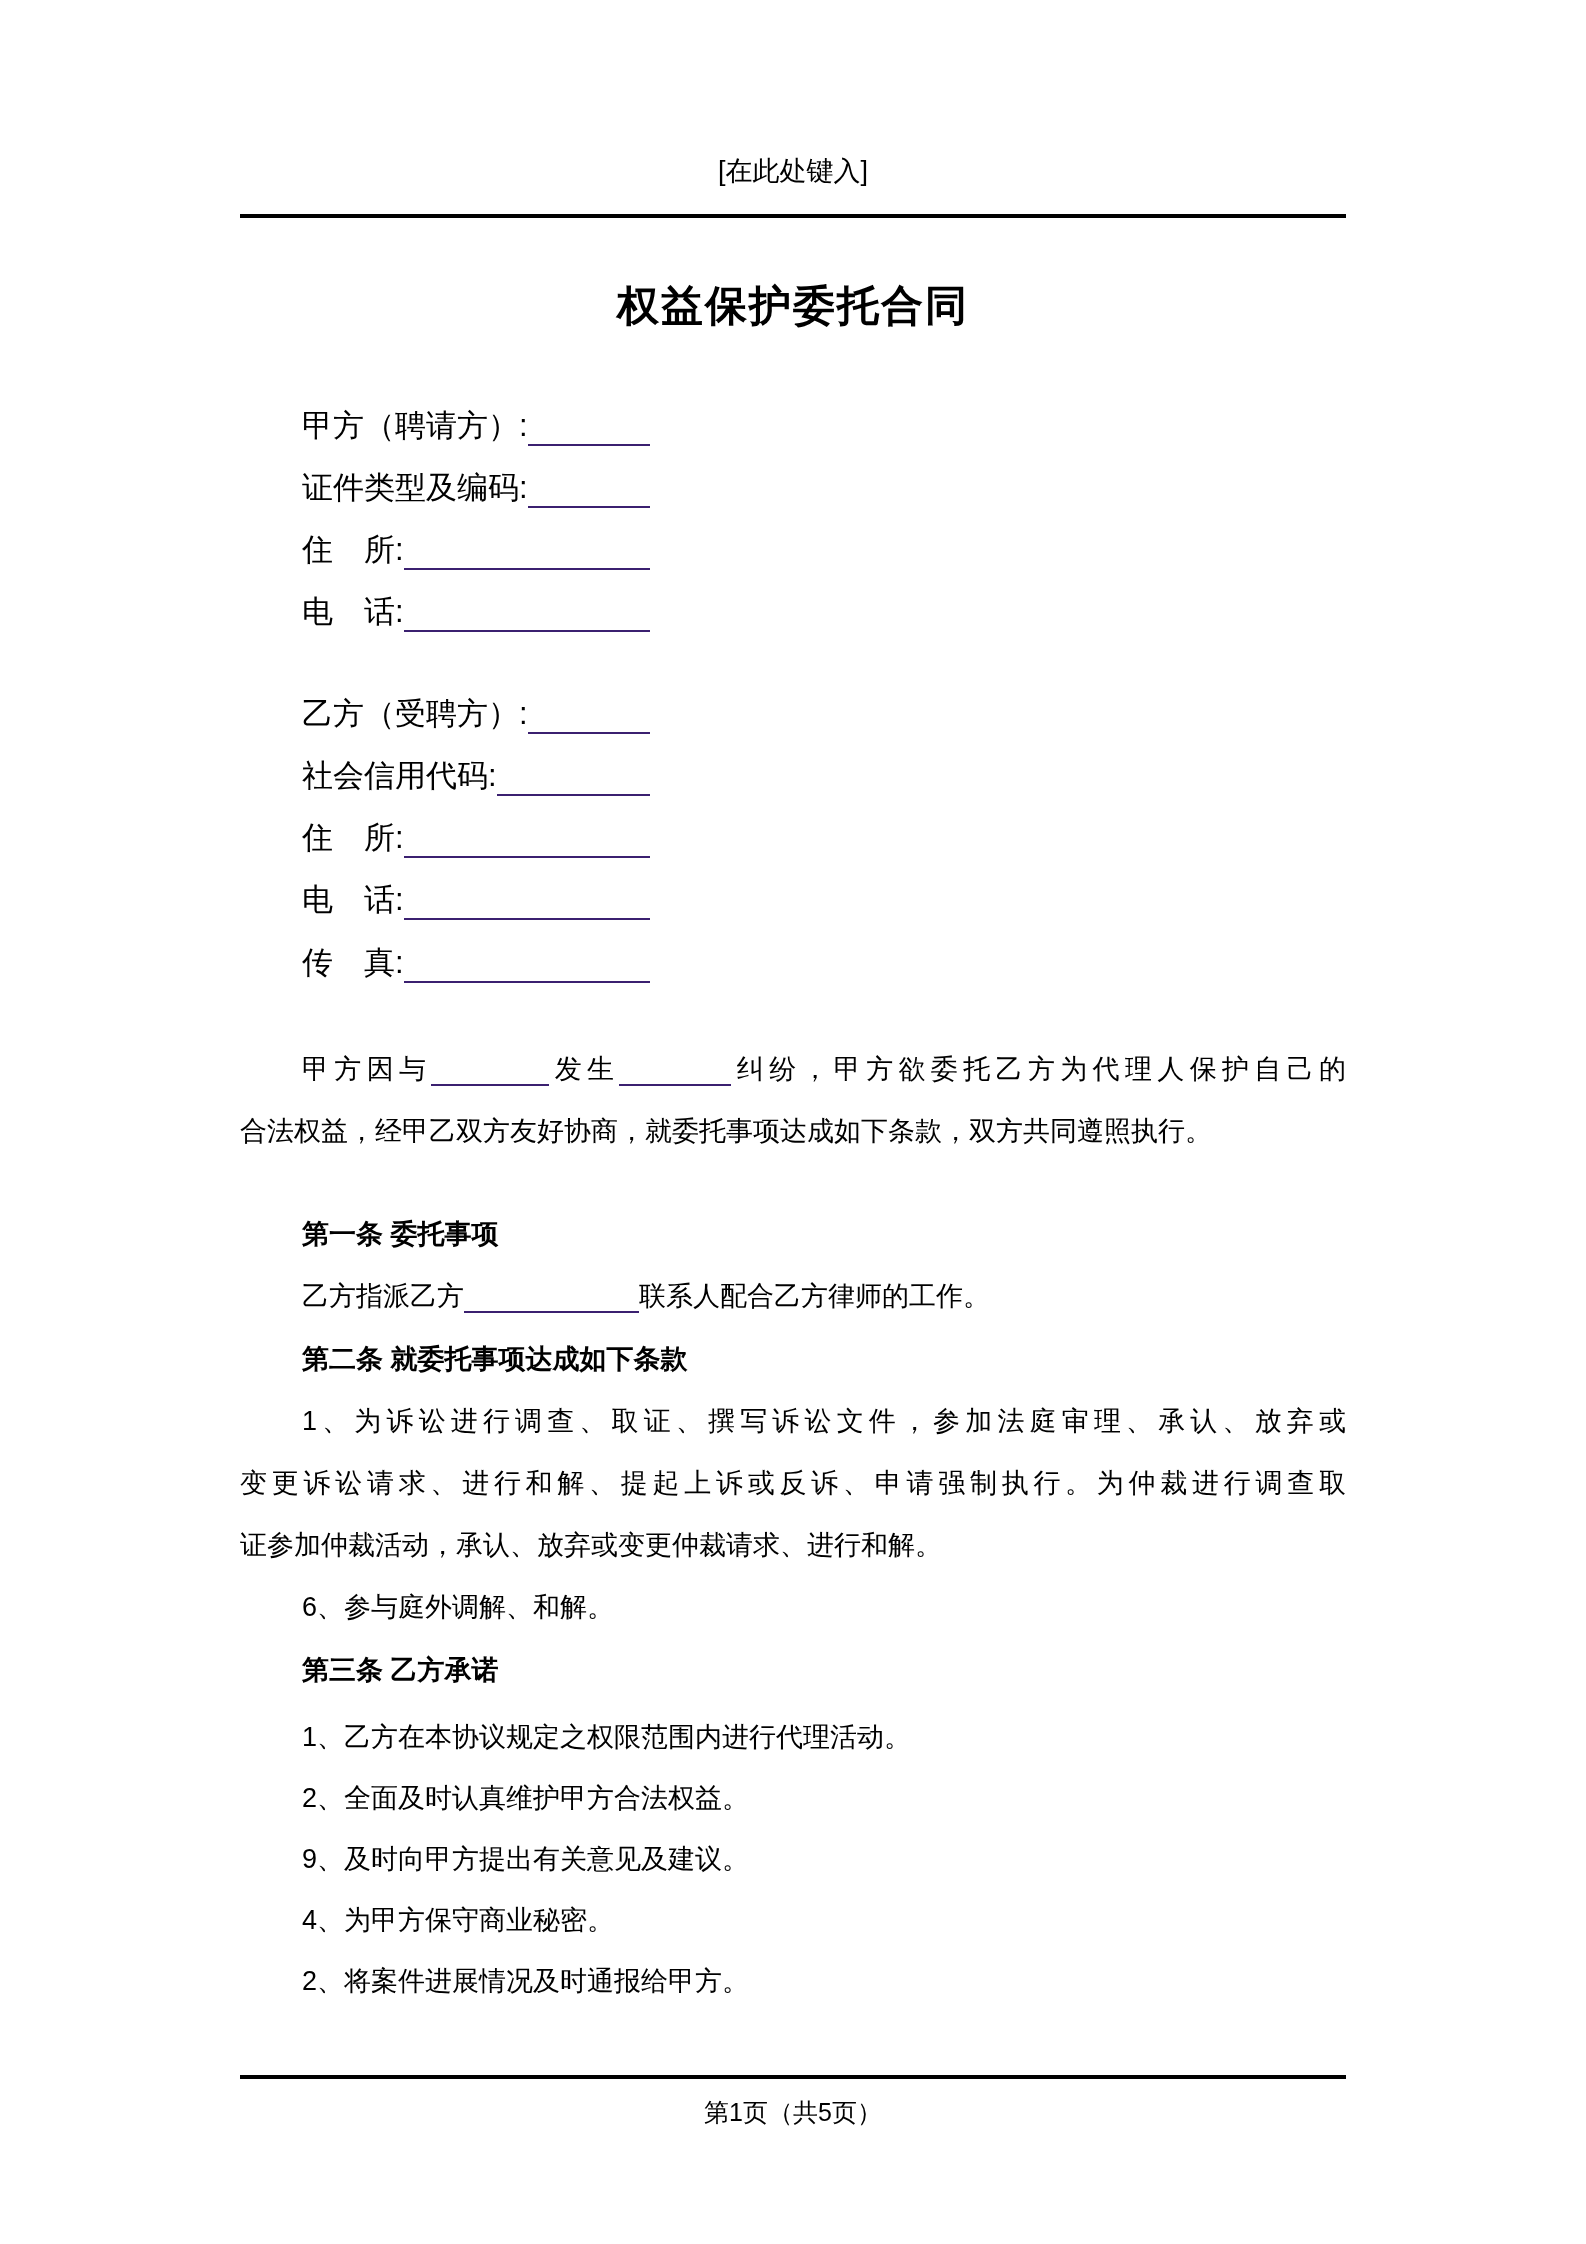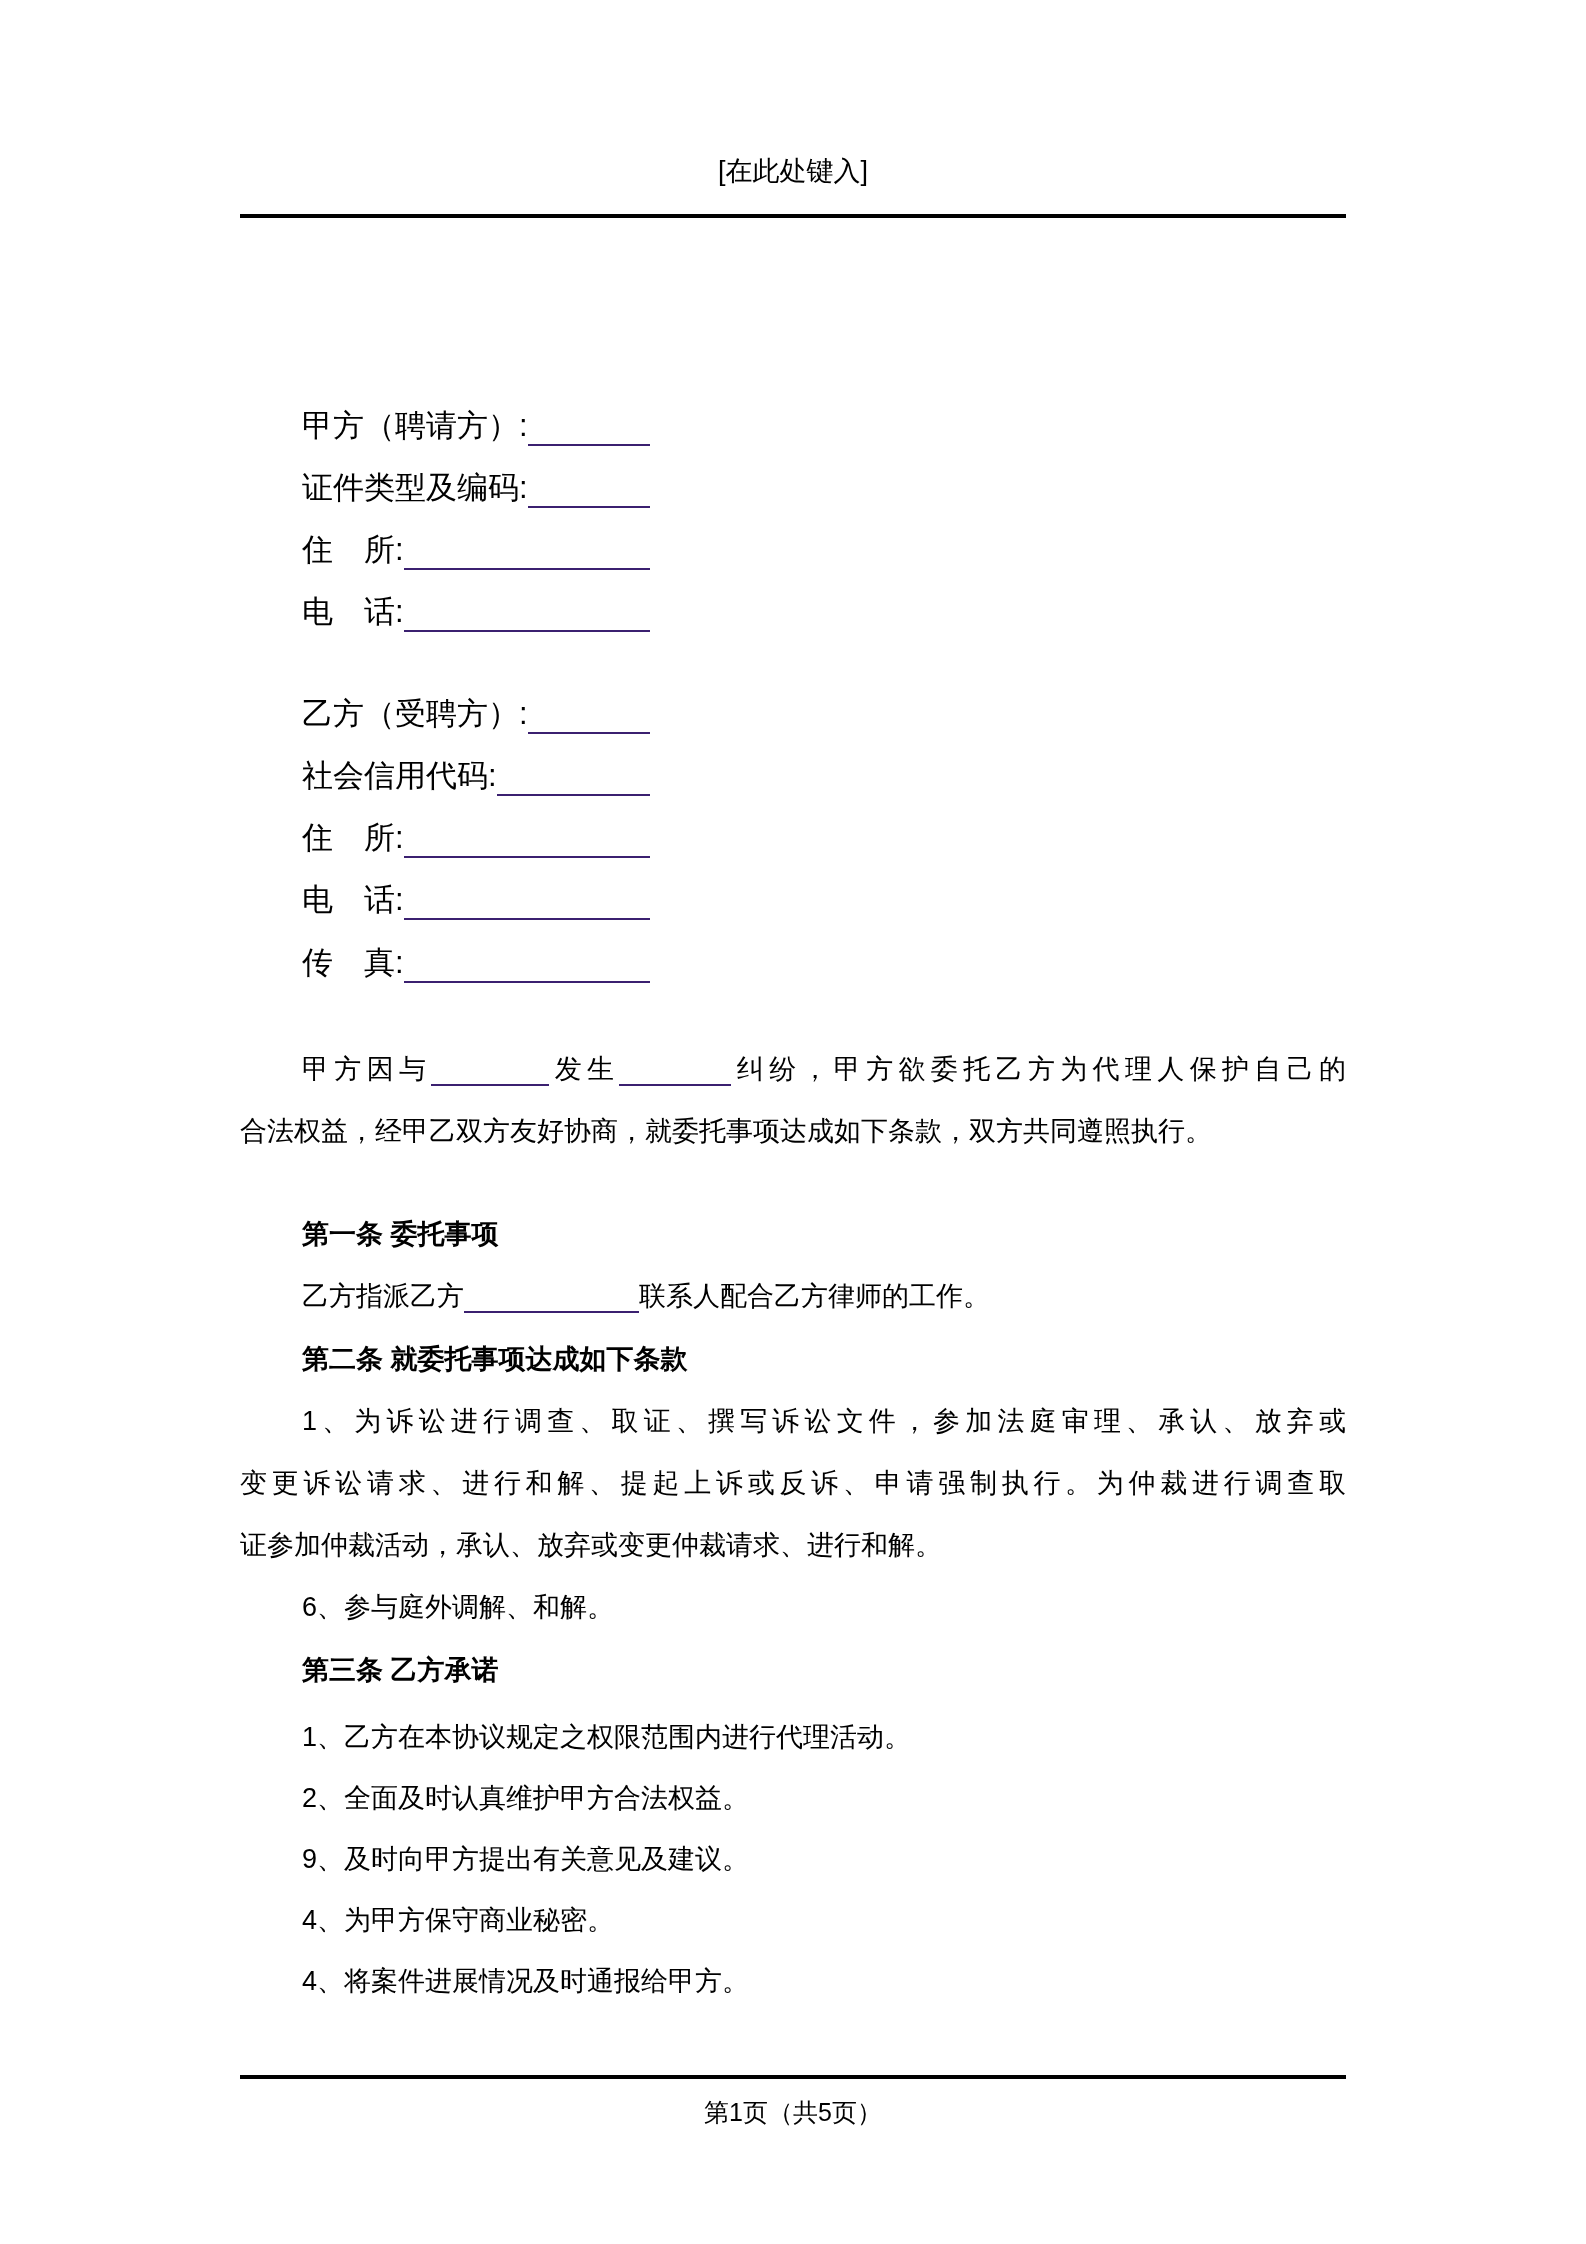--- a/index.html
+++ b/index.html
@@ -58,20 +58,21 @@
   .w118{width:118px;} .w112{width:112px;} .w175{width:175px;}
 </style>
 </head>
 <body>
 
 <div class="page">
 
   <div class="line center hdr-text">[在此处键入]</div>
   <div class="rule hdr-rule"></div>
 
+  <div class="line center doc-title">权益保护委托合同</div>
 
   <div class="field" style="top:351px">
     <span class="flabel">甲方（聘请方）:</span>
     <span class="fblank"></span>
   </div>
   <div class="field" style="top:413px">
     <span class="flabel">证件类型及编码:</span>
     <span class="fblank"></span>
   </div>
   <div class="field" style="top:475px">
@@ -114,18 +115,18 @@
   <div class="line indent jst" style="top:1346px">1、为诉讼进行调查、取证、撰写诉讼文件，参加法庭审理、承认、放弃或</div>
   <div class="line jst" style="top:1408px">变更诉讼请求、进行和解、提起上诉或反诉、申请强制执行。为仲裁进行调查取</div>
   <div class="line" style="top:1470px">证参加仲裁活动，承认、放弃或变更仲裁请求、进行和解。</div>
   <div class="line indent" style="top:1532px">6、参与庭外调解、和解。</div>
 
   <div class="line indent bold" style="top:1595px">第三条 乙方承诺</div>
   <div class="line indent" style="top:1662px">1、乙方在本协议规定之权限范围内进行代理活动。</div>
   <div class="line indent" style="top:1723px">2、全面及时认真维护甲方合法权益。</div>
   <div class="line indent" style="top:1784px">9、及时向甲方提出有关意见及建议。</div>
   <div class="line indent" style="top:1845px">4、为甲方保守商业秘密。</div>
-  <div class="line indent" style="top:1906px">4、将案件进展情况及时通报给甲方。</div>
+  <div class="line indent" style="top:1906px">2、将案件进展情况及时通报给甲方。</div>
 
   <div class="rule ftr-rule"></div>
   <div class="line center ftr-text">第1页（共5页）</div>
 
 </div>
 
 </body></html>

